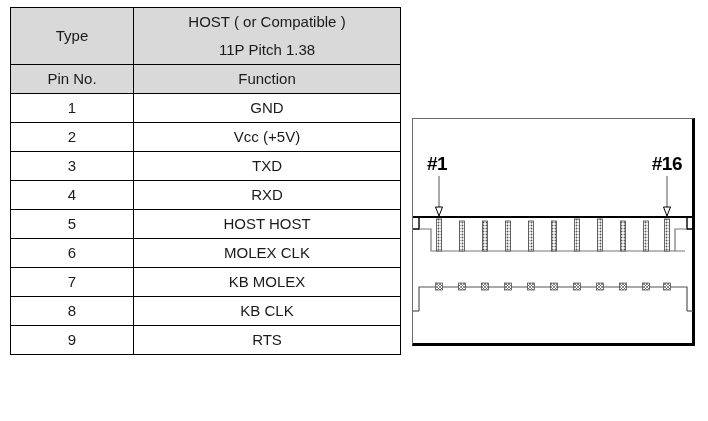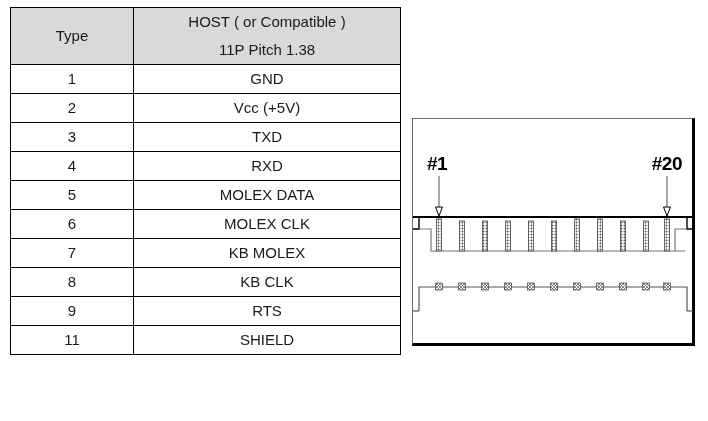--- a/index.html
+++ b/index.html
@@ -98,68 +98,68 @@
       <col class="col-fn">
   </colgroup>
   <tbody>
     <tr>
       <td class="head type-label">Type</td>
       <td class="head type-value">
         <span class="l1">HOST ( or Compatible )</span>
         <span class="l2">11P Pitch 1.38</span>
       </td>
     </tr>
+    <tr>
+      <td class="head">Pin No.</td>
+      <td class="head">Function</td>
+    </tr>
 
     <tr>
       <td>1</td>
       <td class="fn-cell">GND</td>
     </tr>
     <tr>
       <td>2</td>
       <td class="fn-cell">Vcc (+5V)</td>
     </tr>
     <tr>
       <td>3</td>
       <td class="fn-cell">TXD</td>
     </tr>
     <tr>
       <td>4</td>
       <td class="fn-cell">RXD</td>
     </tr>
     <tr>
       <td>5</td>
-      <td class="fn-cell">MOLEX DATA</td>
+      <td class="fn-cell">HOST HOST</td>
     </tr>
     <tr>
       <td>6</td>
       <td class="fn-cell">MOLEX CLK</td>
     </tr>
     <tr>
       <td>7</td>
       <td class="fn-cell">KB MOLEX</td>
     </tr>
     <tr>
       <td>8</td>
       <td class="fn-cell">KB CLK</td>
     </tr>
     <tr>
       <td>9</td>
       <td class="fn-cell">RTS</td>
     </tr>
-    <tr>
-      <td>11</td>
-      <td class="fn-cell">SHIELD</td>
-    </tr>
   </tbody>
 </table>
 
 <div id="connector-panel">
 
   <span class="lbl" id="label-pin1">#1</span>
-  <span class="lbl" id="label-pin11">#20</span>
+  <span class="lbl" id="label-pin11">#16</span>
 
   <svg id="connector-drawing" width="280" height="225" viewBox="0 0 280 225">
     <defs>
       <pattern id="pinHatch" width="3" height="3" patternUnits="userSpaceOnUse">
         <rect width="3" height="3" fill="#ffffff"></rect>
         <circle cx="1.5" cy="1.5" r="0.95" fill="#555555"></circle>
       </pattern>
       <pattern id="padHatch" width="3" height="3" patternUnits="userSpaceOnUse">
         <rect width="3" height="3" fill="#ffffff"></rect>
         <path d="M0,0 L3,3 M3,0 L0,3" stroke="#555555" stroke-width="0.7"></path>

